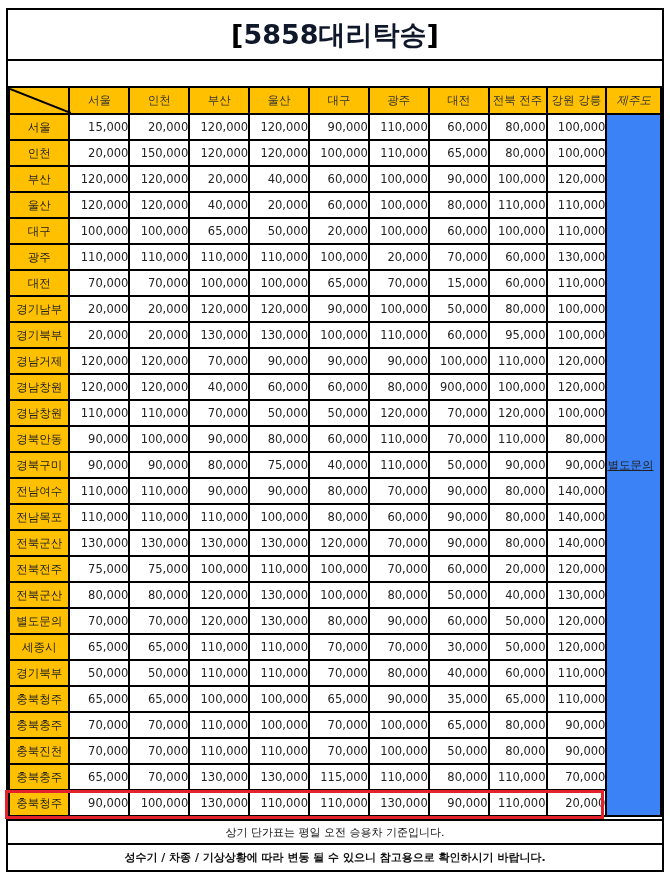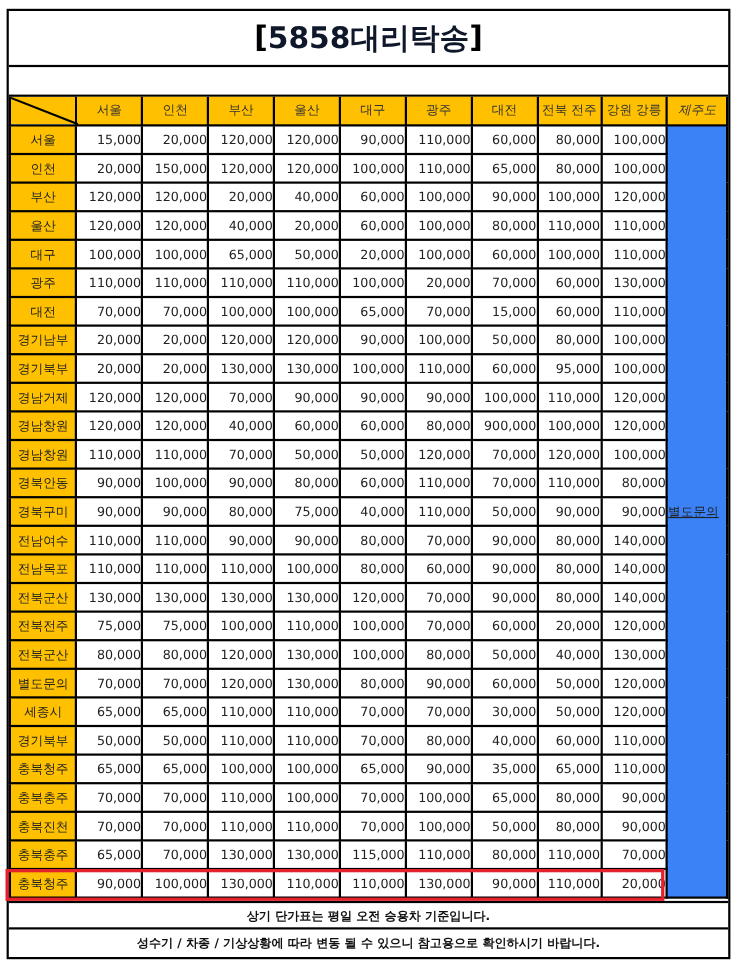--- a/index.html
+++ b/index.html
@@ -14,21 +14,21 @@
   table.grid tr { height:26px; }
   th.colhead { background:#ffc000; color:#333; text-align:center; }
   td.rowhead { background:#ffc000; color:#222; text-align:center; }
   td.val { background:#fff; color:#222; text-align:right; padding-right:6px; }
   td.corner { background:#ffc000; position:relative; }
   td.corner svg { position:absolute; left:0; top:0; }
   td.jeju { background:#3b82f6; text-align:left; color:#222; border-top:none; border-bottom:none; border-right:none;text-decoration:underline; }
   th.jeju-head { border-right:none;font-style:italic; }
   tr:first-child td, tr:first-child th { border-top:none; }
   td.first, th.first { border-left:none; }
-  .footer1 { position:absolute; left:0; top:809px; width:654px; height:26px; border-top:2px solid #000; border-bottom:2px solid #000; box-sizing:border-box; display:flex; align-items:center; justify-content:center; font-size:11px; font-weight:bold; color:#111; }
+  .footer1 { position:absolute; left:0; top:809px; width:654px; height:26px; border-top:2px solid #000; border-bottom:2px solid #000; box-sizing:border-box; display:flex; align-items:center; justify-content:center; font-size:11px; font-weight:normal; color:#111; }
   .footer2 { position:absolute; left:0; top:835px; width:654px; height:25px; display:flex; align-items:center; justify-content:center; font-size:11px; font-weight:bold; color:#111; }
   .highlight { position:absolute; left:5px; top:790px; width:599px; height:29px; border:3px solid #e3222b; box-sizing:border-box; pointer-events:none; }
 </style>
 </head>
 <body>
 
 <div class="sheet">
   <div class="title-row">
     <span class="title-black">[</span>
     <span class="title-red">5858대리탁송</span>

